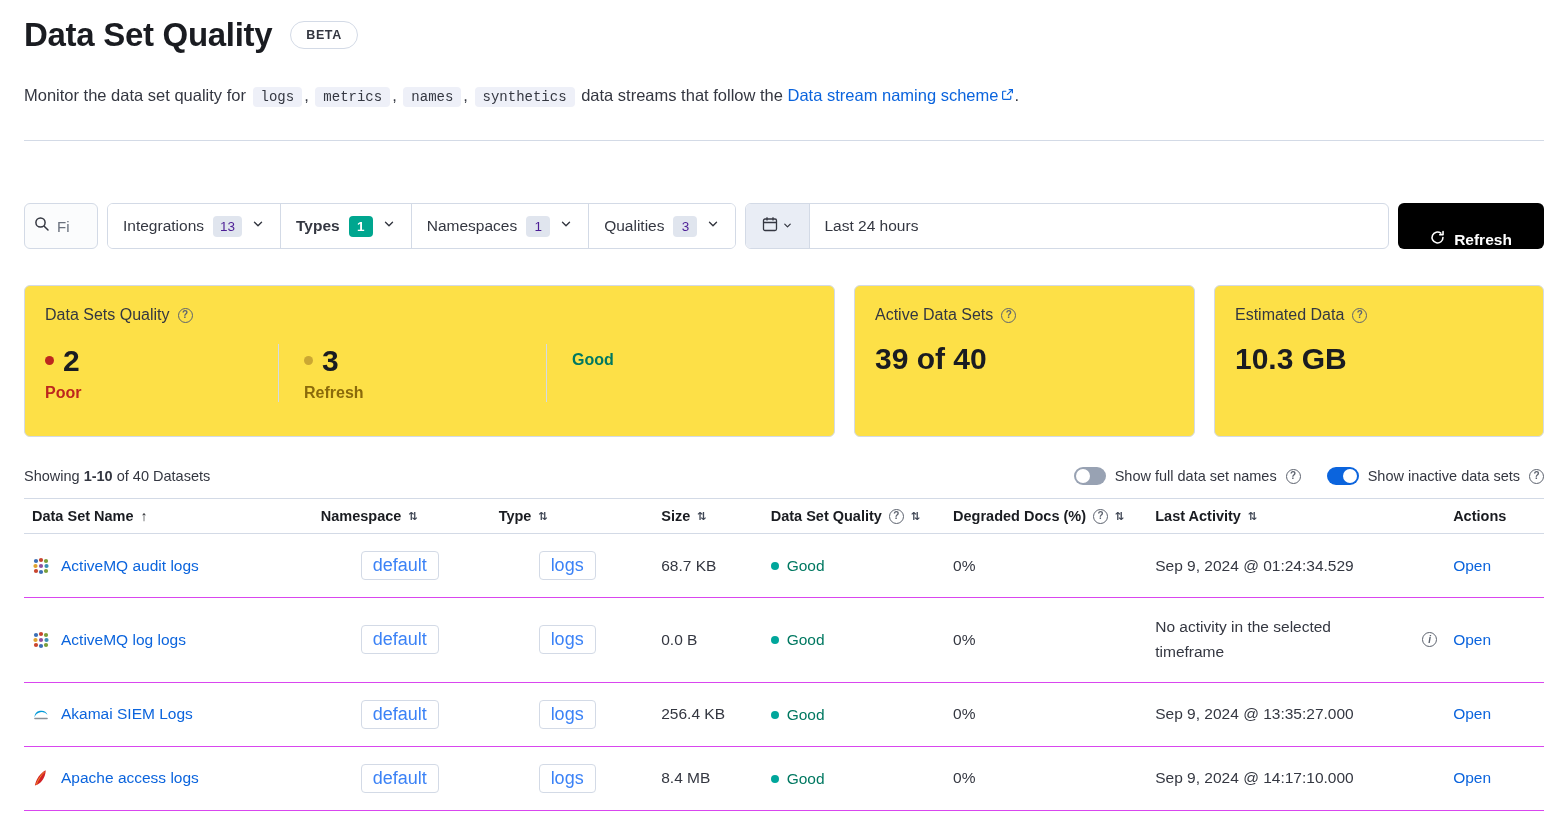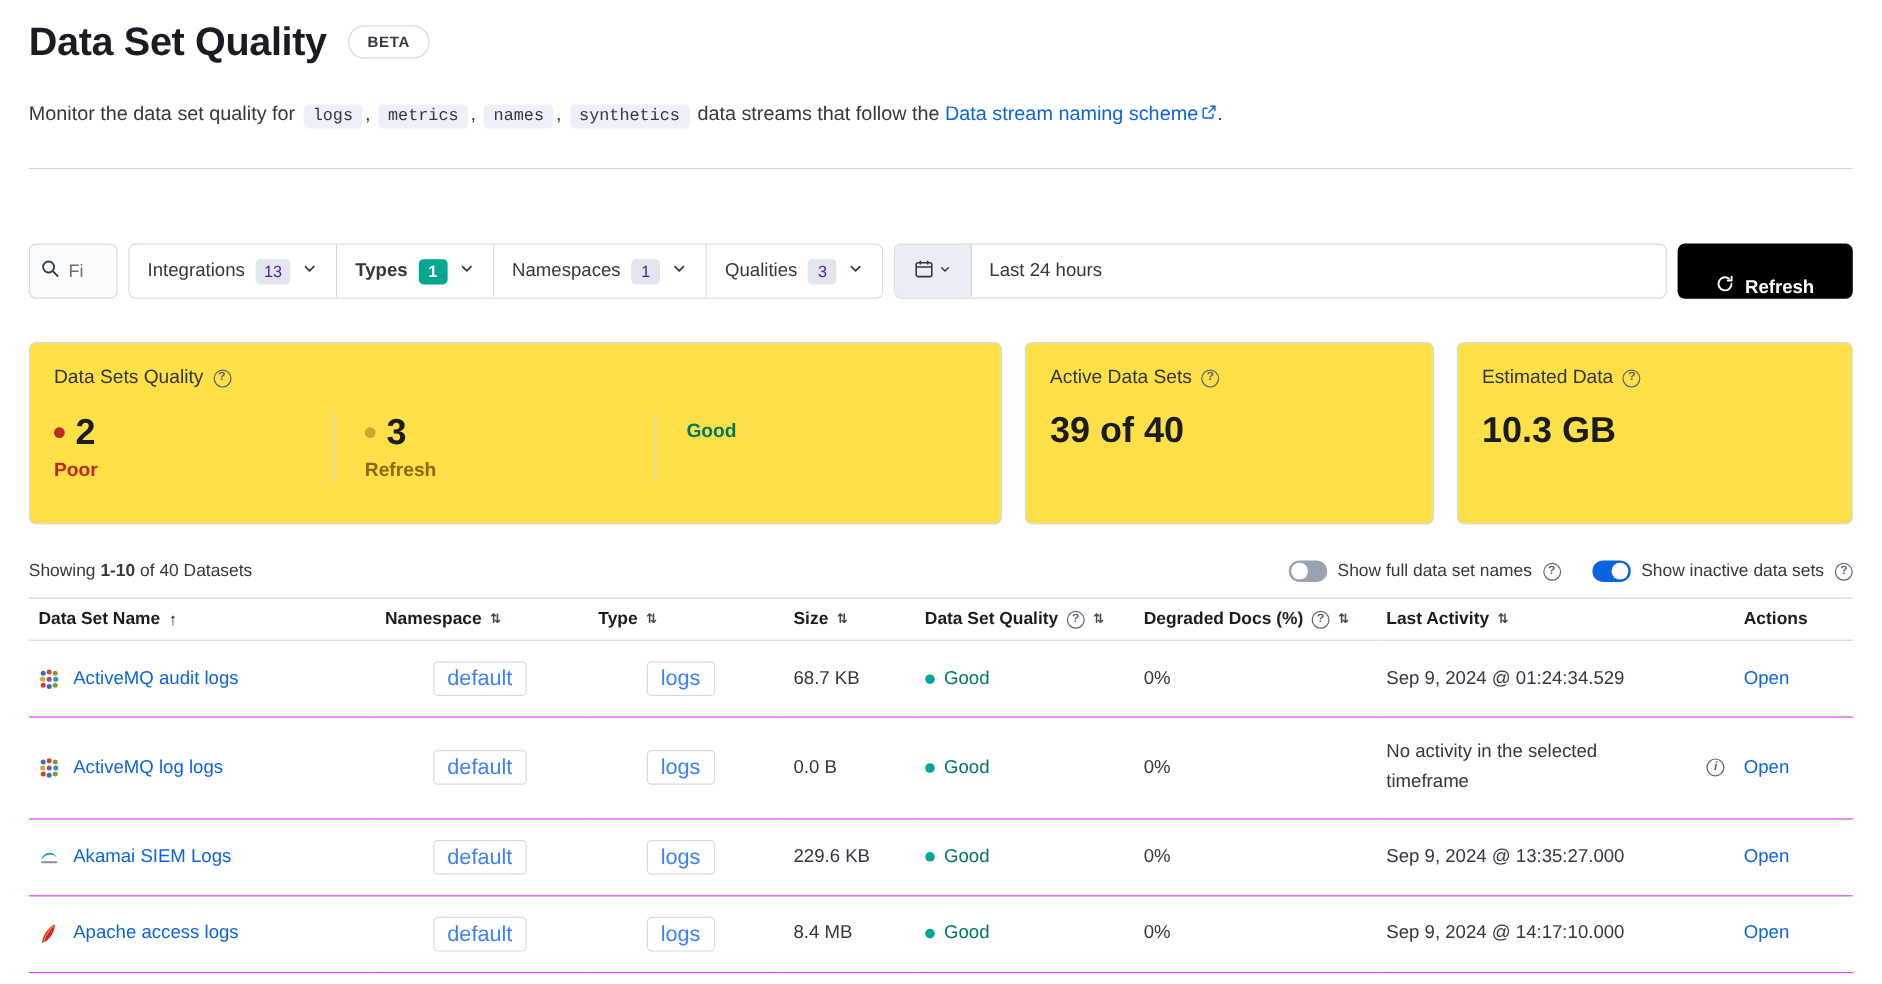--- a/index.html
+++ b/index.html
@@ -434,21 +434,21 @@
                 <svg width="18" height="18" viewBox="0 0 18 18">
                   <path d="M2.5 12.5a6.8 6.8 0 0 1 13-2.8A7.6 7.6 0 0 0 2.5 12.5z" fill="#0099d8"></path>
                   <path d="M3 13.5h12" stroke="#8a9096" stroke-width="1.6" stroke-linecap="round"></path>
                 </svg>
               </span>
           <a class="link">Akamai SIEM Logs</a>
         </div>
           </td>
         <td><span class="hbadge">default</span></td>
         <td><span class="hbadge">logs</span></td>
-        <td><span>229.6 KB</span></td>
+        <td><span>256.4 KB</span></td>
         <td><span class="health">
               <span class="dot"></span>
               <span class="good-text">Good</span>
             </span></td>
         <td><span>0%</span></td>
         <td><span>Sep 9, 2024 @ 13:35:27.000</span></td>
         <td><a class="link">Open</a></td>
       </tr>
 
       <tr>

